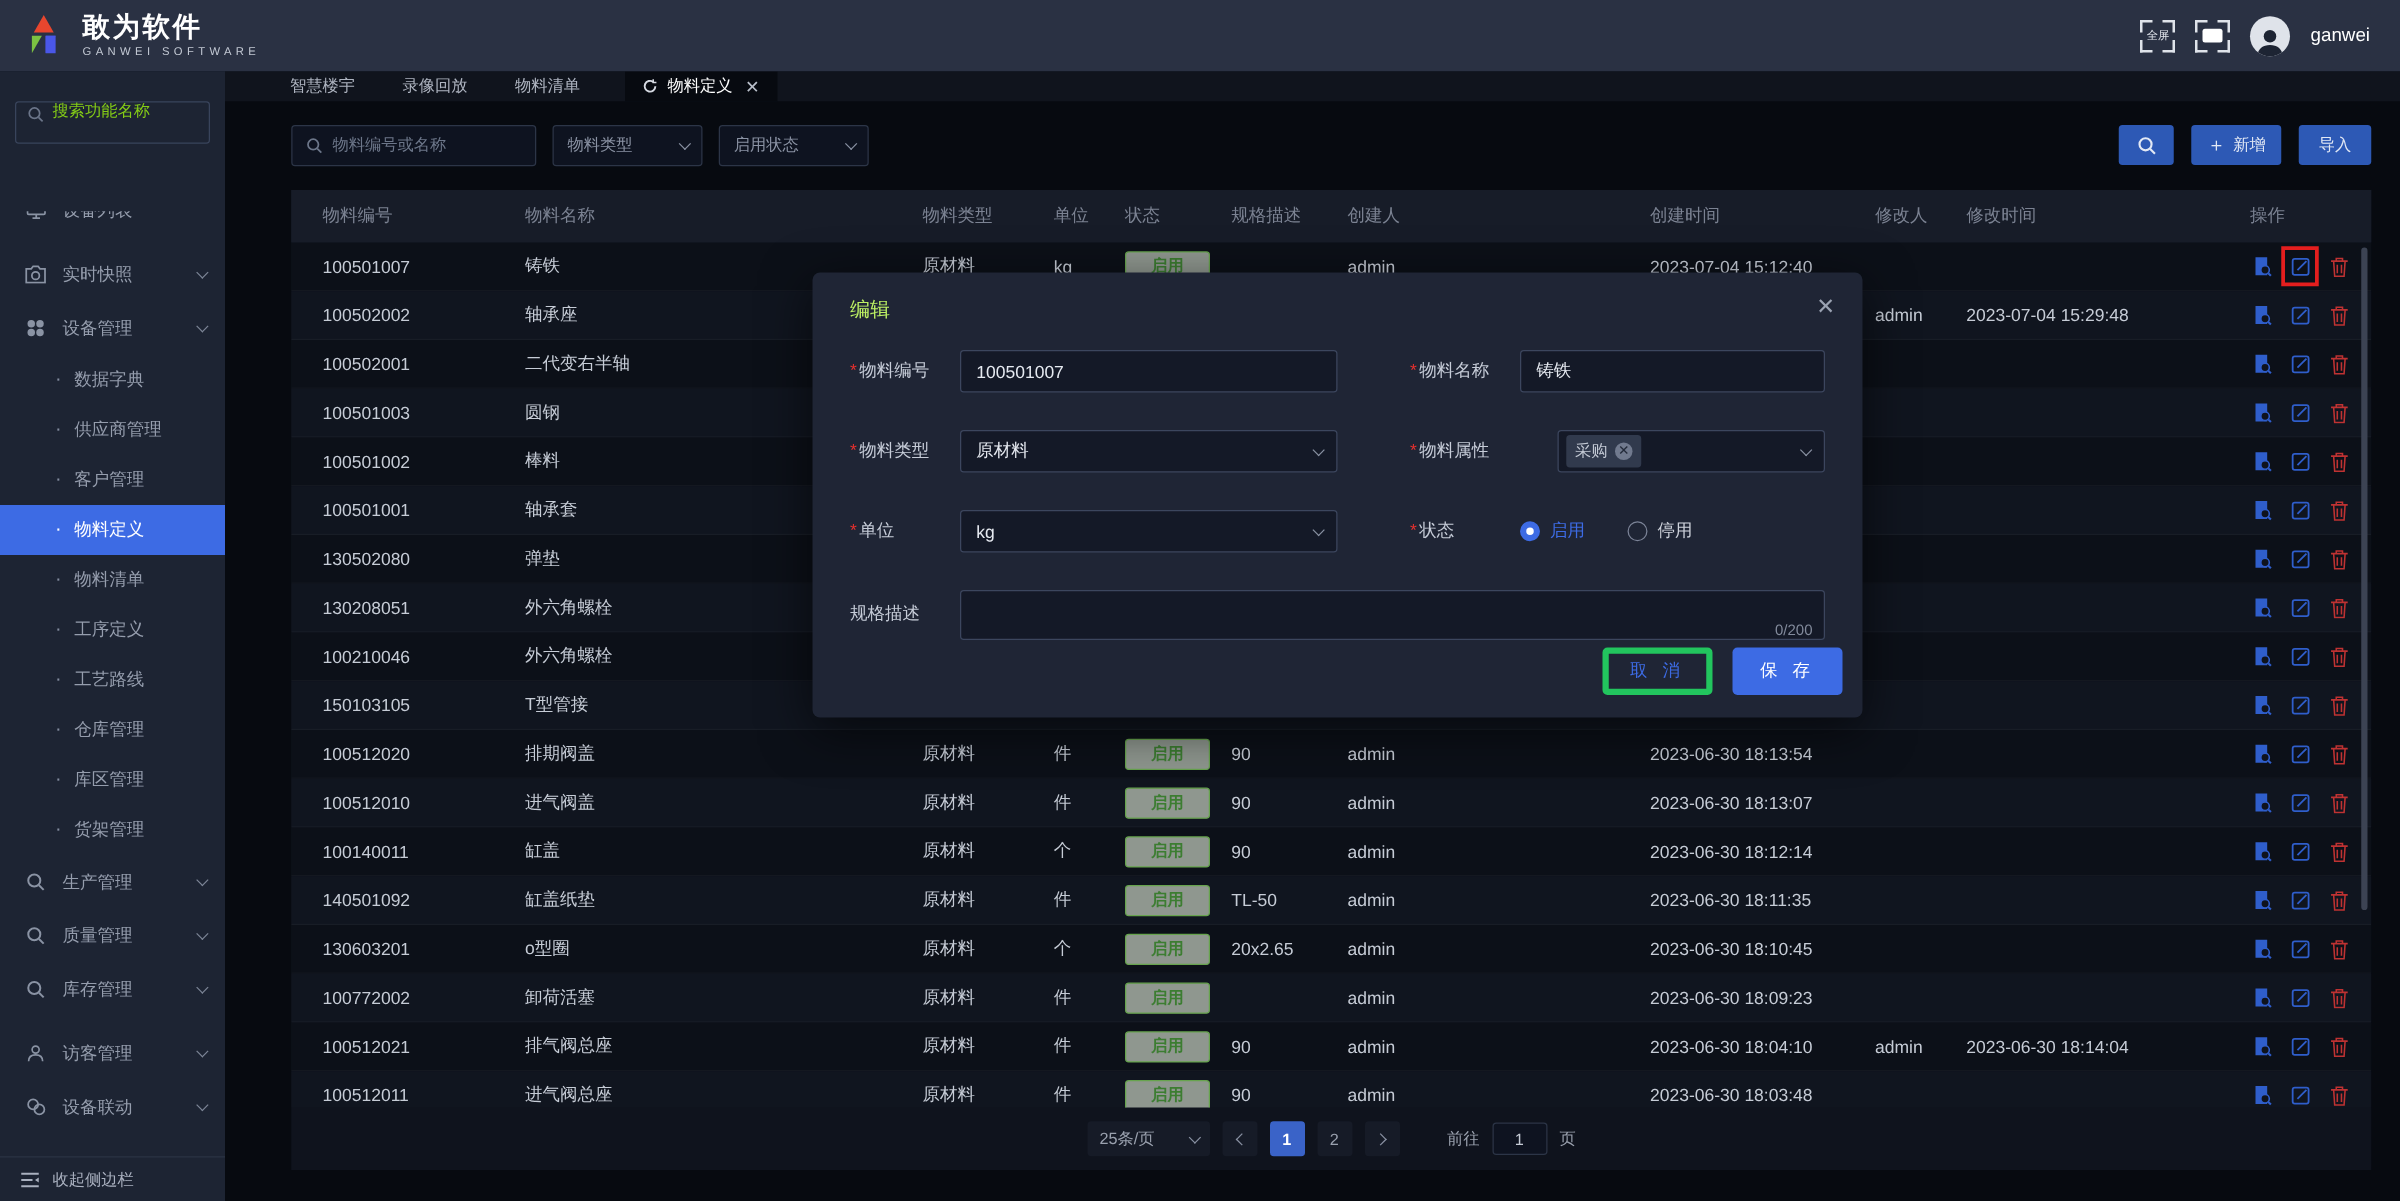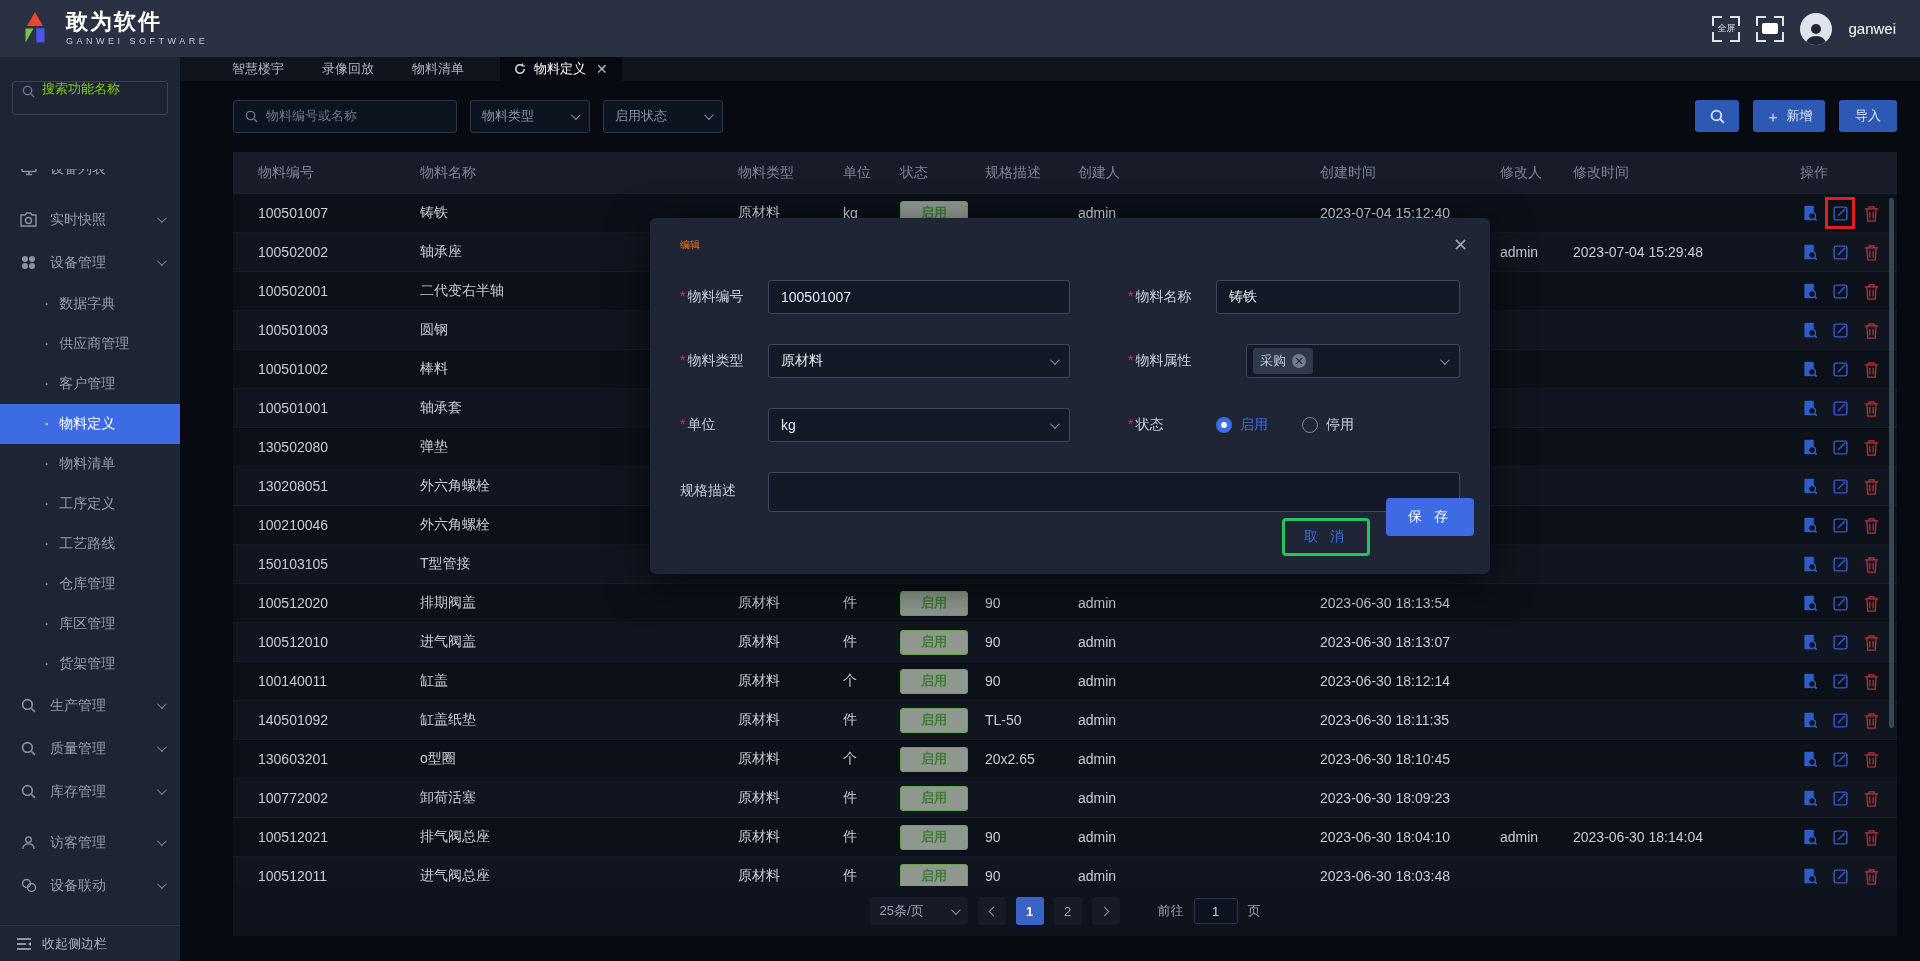--- a/index.html
+++ b/index.html
@@ -50,21 +50,21 @@
     display:flex; align-items:stretch; padding-left:50px; gap:34px; z-index:3; }
   .tab { display:flex; align-items:center; gap:8px; font-size:13px; color:#aeb4c0; cursor:pointer; padding:0 2px; }
   .tab.active { background:#070a10; color:#ffffff; padding:0 14px; }
   .ticon { font-size:13px; color:#d6dae2; line-height:1; }
   .tclose { font-size:14px; color:#b9bfca; margin-left:2px; }
 
   
   .filterbar { position:absolute; left:233px; top:99px; width:1664px; height:34px; display:flex; gap:13px; align-items:center; }
   .fbox { height:33px; background:#0e1320; border:1px solid #2c3547; border-radius:3px;
     display:flex; align-items:center; gap:8px; padding:0 11px; color:#6c7689; font-size:13px; cursor:pointer; }
-  .f-search { width:224px; cursor:text;text-align:right; }
+  .f-search { width:196px; cursor:text;text-align:right; }
   .f-select { width:120px; color:#8a92a3; }
   .f-select .caret, .psize .caret { margin-left:auto; border-color:#8a92a3; }
   .btn-group { margin-left:auto; display:flex; gap:14px; }
   .btn { height:32px; background:#2d59b5; color:#e3e9f5; border-radius:3px; font-size:13px;
     display:flex; align-items:center; justify-content:center; gap:6px; cursor:pointer; border:none; }
   .btn.icon-only { width:44px; }
   .btn.add { width:72px; }
   .btn.import { width:58px; }
   .plus { font-size:15px; line-height:1; }
 
@@ -97,21 +97,21 @@
   .pbtn.active { background:#3a63c8; color:#ffffff; font-weight:bold; }
   .arr { width:7px; height:7px; border-right:1.5px solid #8a92a3; border-bottom:1.5px solid #8a92a3; }
   .arr.left { transform:rotate(135deg); margin-left:3px; }
   .arr.right { transform:rotate(-45deg); margin-right:3px; }
   .goto-input { width:44px; height:26px; background:#0e1320; border:1px solid #2c3547; border-radius:3px;
     color:#c6ccd6; text-align:center; font-size:13px; }
 
   
   .modal { position:absolute; left:650px; top:218px; width:840px; height:356px; background:#1f2535;
     border-radius:6px; box-shadow:0 10px 40px rgba(0,0,0,0.6); z-index:20; }
-  .m-title { position:absolute; left:30px; top:20px; font-size:10px; color:#f97316; }
+  .m-title { position:absolute; left:30px; top:20px; font-size:16px; color:#bef264; }
   .m-close { position:absolute; right:22px; top:16px; font-size:18px; color:#9aa2b2; cursor:pointer; background:none; border:none; }
   .m-form { position:absolute; left:30px; right:30px; top:62px; }
   .m-frow { display:flex; margin-bottom:30px; }
   .m-field { display:flex; align-items:center; width:50%; }
   .m-label { width:88px; flex:none; font-size:14px; color:#c6ccd8; }
   .req::before { content:"*"; color:#e3302e; margin-right:2px; }
   .m-input, .m-select { flex:1; height:34px; background:#141927; border:1px solid #3c465e; border-radius:3px;
     color:#e6eaf1; font-size:14px; padding:0 12px; display:flex; align-items:center; }
   input.m-input { outline:none; font-family:"Liberation Sans", sans-serif; }
   .m-select { cursor:pointer; }
@@ -126,21 +126,21 @@
   .radio-off { width:16px; height:16px; border-radius:50%; border:1px solid #7c8498; background:transparent; }
   .radio-item.on { color:#3d6be4; }
   .radio-item.off { color:#cfd3dc; }
   .ta-wrap { position:relative; flex:1; }
   .m-textarea { width:100%; height:40px; background:#141927; border:1px solid #3c465e; border-radius:3px;
     resize:none; color:#e6eaf1; font-size:14px; padding:6px 10px; outline:none; font-family:"Liberation Sans", sans-serif; }
   .ta-counter { position:absolute; right:10px; bottom:6px; font-size:12px; color:#838b9c; }
   .m-actions { position:absolute; right:16px; bottom:18px; display:flex; gap:16px; }
   .mbtn { width:88px; height:38px; border-radius:4px; font-size:14px; display:flex; align-items:center;
     justify-content:center; cursor:pointer; letter-spacing:4px; border:none; }
-  .mbtn.cancel { background:transparent; border:3px solid #22c55e; color:#3d6be4;margin-top:20px; }
+  .mbtn.cancel { background:transparent; border:5px solid #22c55e; color:#3d6be4; }
   .mbtn.save { background:#3d6be4; color:#ffffff; }
 
   svg { display:block; }
 </style>
 </head>
 <body>
 
 <header class="topbar">
   <div class="logo">
     <span>

